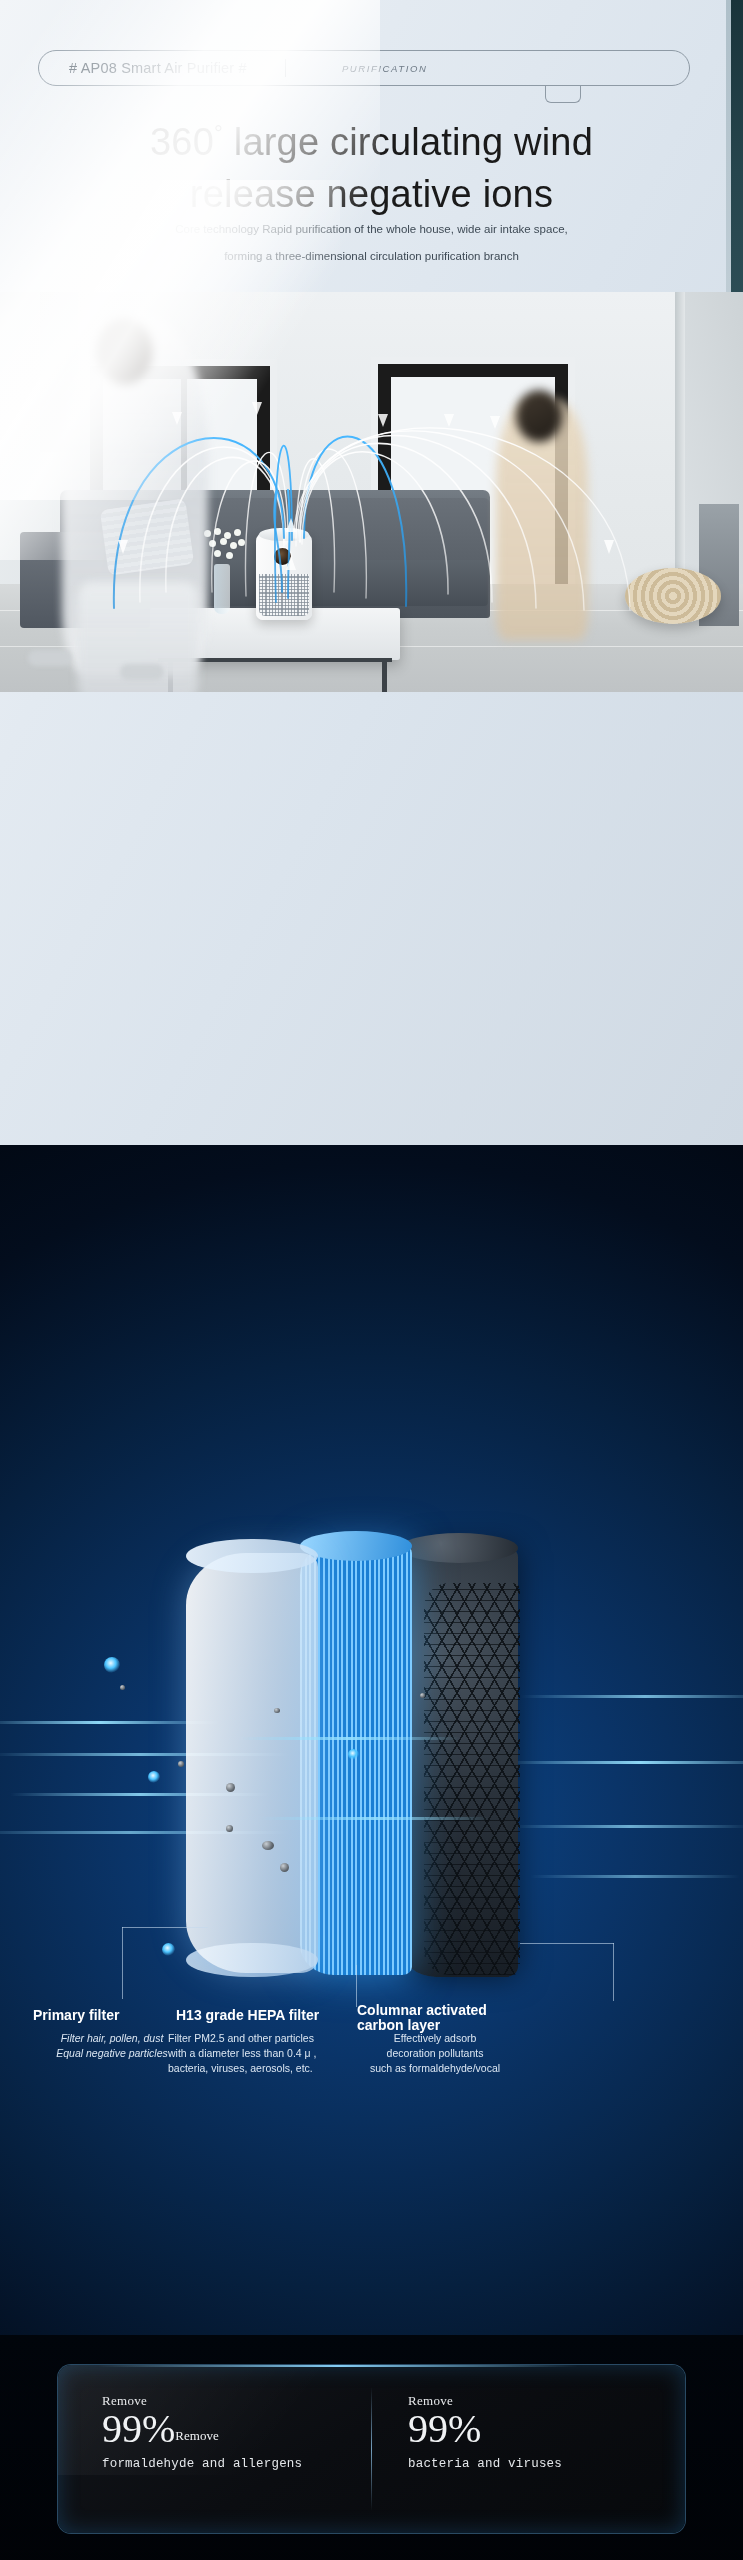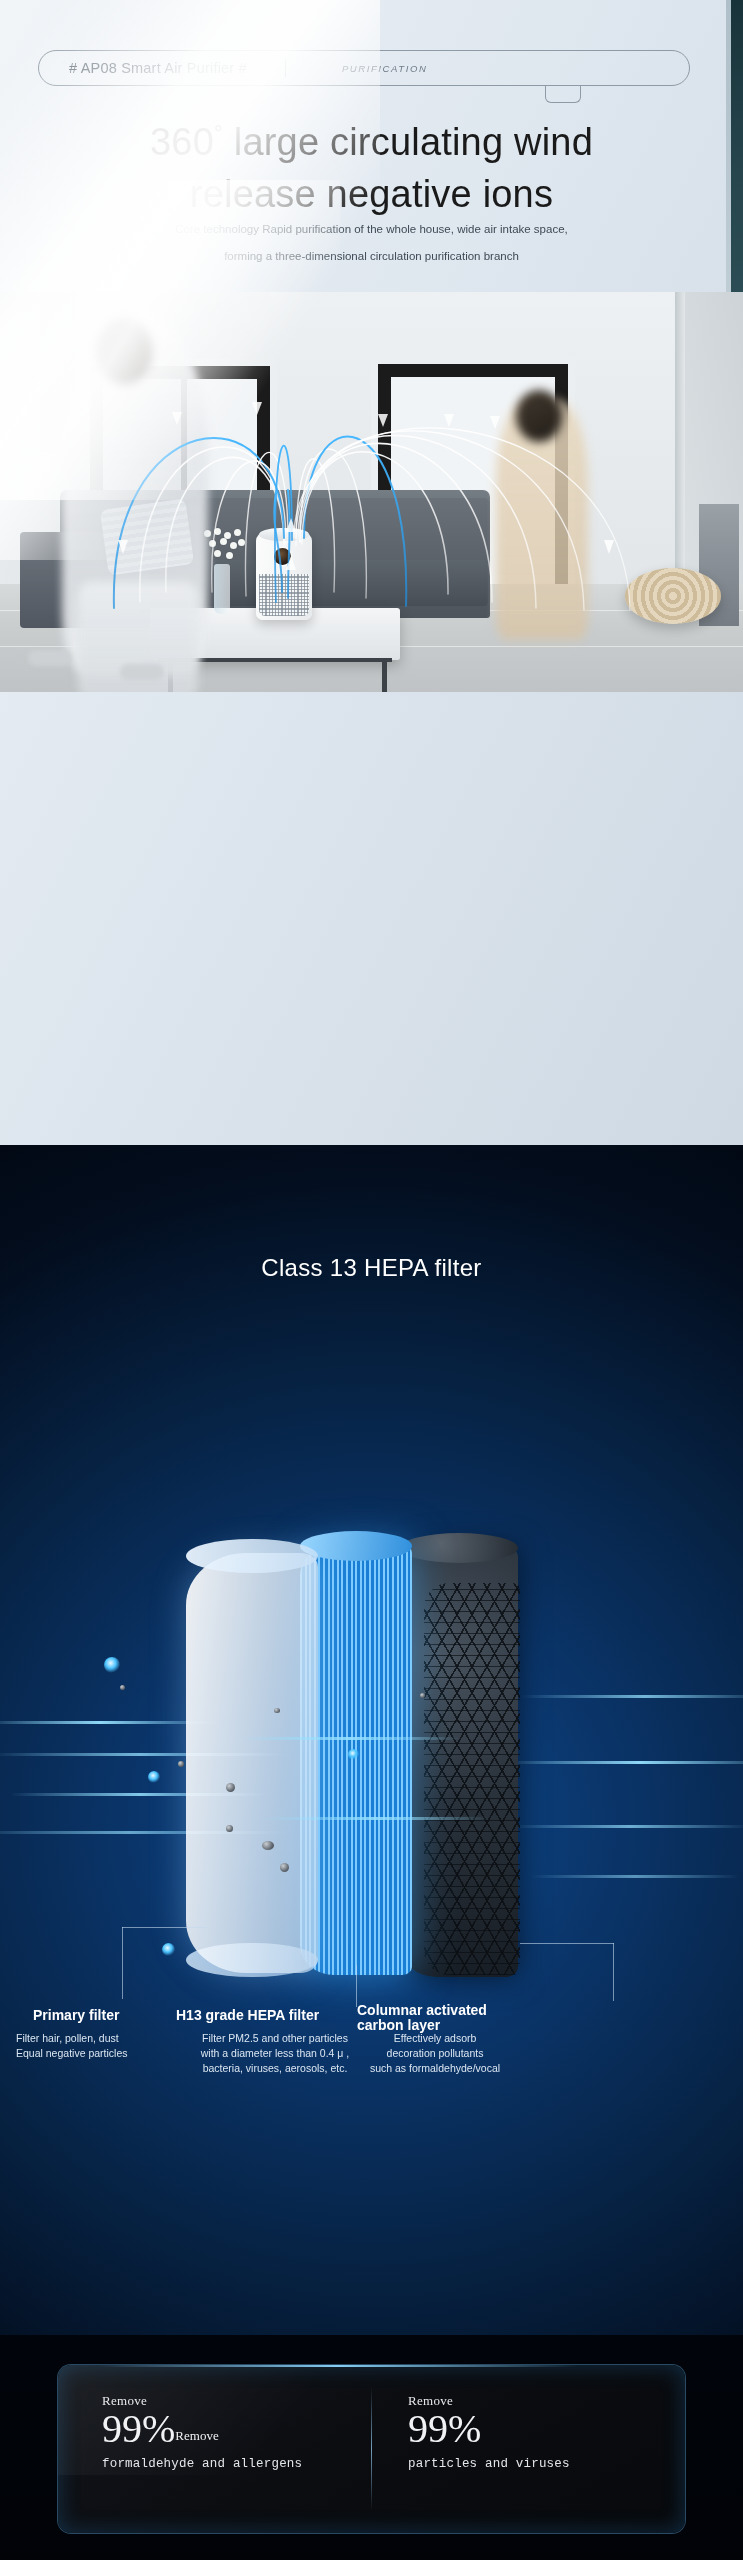--- a/index.html
+++ b/index.html
@@ -409,21 +409,20 @@
         </g>
       </svg>
     </div>
 
     <div class="light-sweep"></div>
     <div class="sweep2"></div>
   </section>
 
   <section class="sec-dark">
 
-    <h2 class="d-h1">Class 13 HEPA filter</h2>
 
 
     <div class="filter-art">
       <div class="wind" style="left:-20px;top:196px;width:240px;"></div>
       <div class="wind" style="left:-10px;top:228px;width:300px;opacity:.8;"></div>
       <div class="wind" style="left:10px;top:268px;width:260px;opacity:.9;"></div>
       <div class="wind" style="left:-30px;top:306px;width:320px;opacity:.7;"></div>
       <div class="wind" style="left:520px;top:170px;width:250px;opacity:.8;"></div>
       <div class="wind" style="left:500px;top:236px;width:280px;"></div>
       <div class="wind" style="left:510px;top:300px;width:240px;opacity:.75;"></div>
@@ -458,27 +457,27 @@
 
       <div class="leader" style="left:122px;top:402px;width:86px;height:1px;"></div>
       <div class="leader" style="left:122px;top:402px;width:1px;height:72px;"></div>
       <div class="leader" style="left:356px;top:440px;width:1px;height:42px;"></div>
       <div class="leader" style="left:520px;top:418px;width:94px;height:1px;"></div>
       <div class="leader" style="left:613px;top:418px;width:1px;height:58px;"></div>
     </div>
 
     <div class="labels">
       <div class="lbl-title" style="left:33px;top:0;">Primary filter</div>
-      <div class="lbl-body" style="left:16px;top:24px;width:192px;">
+      <div class="lbl-body" style="left:16px;top:24px;text-align:center;width:192px;font-style:italic;">
         <span>Filter hair, pollen, dust</span><br>
         <span>Equal negative particles</span>
       </div>
 
       <div class="lbl-title" style="left:176px;top:0;">H13 grade HEPA filter</div>
-      <div class="lbl-body" style="left:168px;top:24px;text-align:center;width:214px;">
+      <div class="lbl-body" style="left:168px;top:24px;text-align:left;width:214px;">
         <span>Filter PM2.5 and other particles</span><br>
         <span>with a diameter  less than 0.4 μ ,</span><br>
         <span>bacteria, viruses, aerosols, etc.</span>
       </div>
 
       <div class="lbl-title" style="left:333px;top:-4px;line-height:15px;margin-left:24px;">
         <span>Columnar activated</span><br>
         <span>carbon layer</span>
       </div>
       <div class="lbl-body" style="left:326px;top:24px;text-align:center;width:218px;">
@@ -503,18 +502,18 @@
         </div>
         <div class="stat-foot">formaldehyde and allergens</div>
       </div>
 
       <div class="stat stat-b">
         <div class="stat-kicker">Remove</div>
         <div class="stat-row">
           <span class="stat-num">99%</span>
           <span class="stat-inline"></span>
         </div>
-        <div class="stat-foot">particles and viruses</div>
+        <div class="stat-foot">bacteria and viruses</div>
       </div>
     </div>
 
   </section>
 </div>
 
 </body></html>

